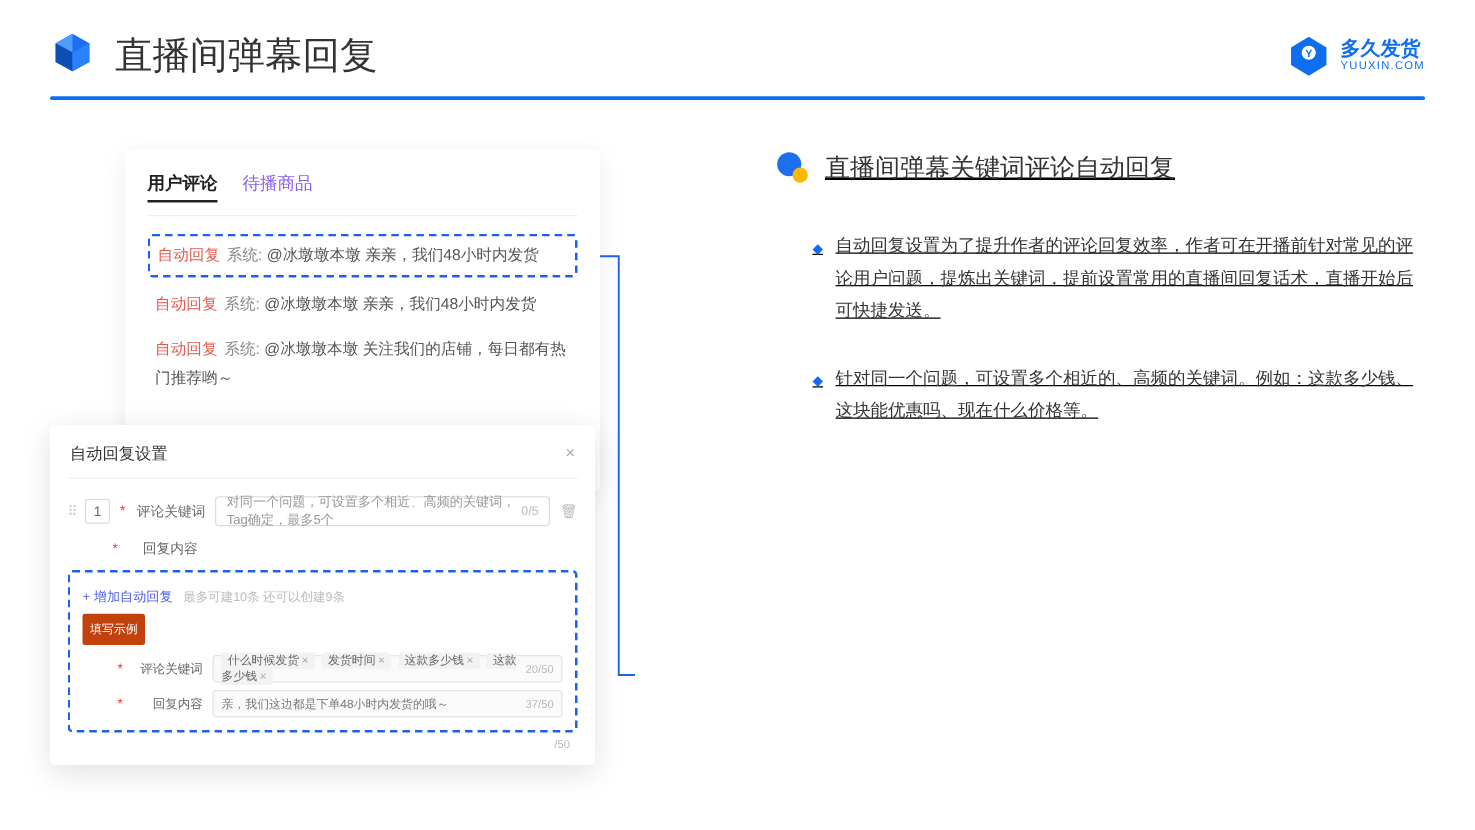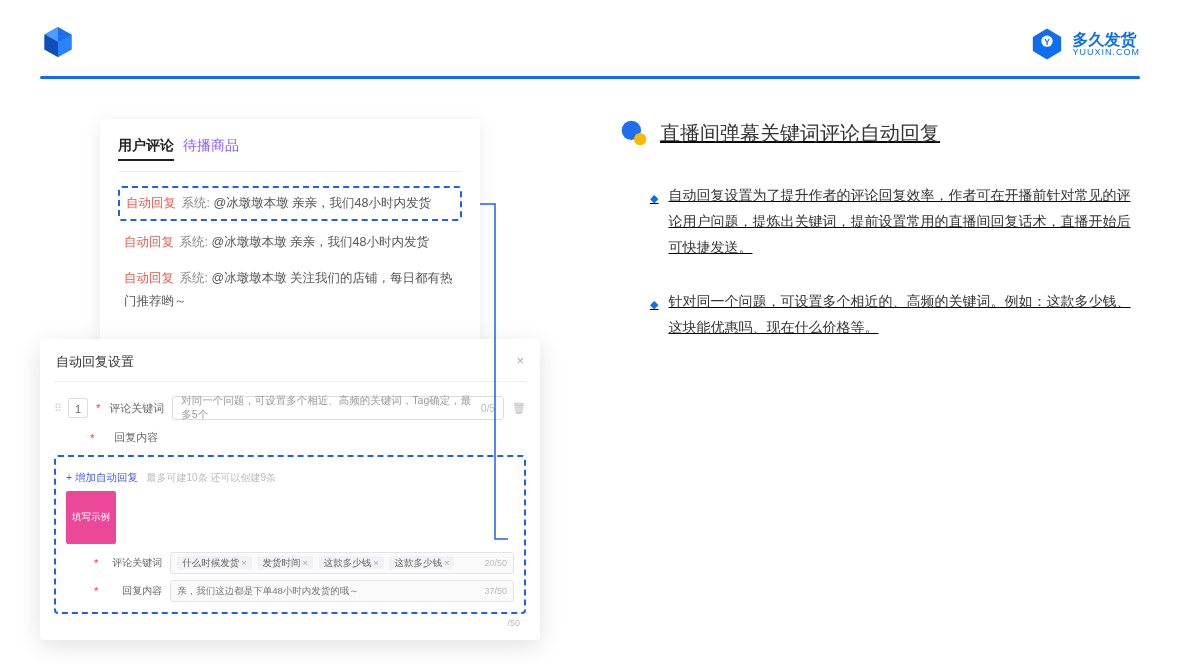--- a/index.html
+++ b/index.html
@@ -17,44 +17,44 @@
   .brand-en { font-size: 9px; color: #0f6ef0; letter-spacing: 1px; }
 
   .divider { height: 3px; background: #0f6ef0; margin: 0 40px; border-radius: 2px; }
 
   
   .main { display: flex; padding: 40px 40px 20px 40px; gap: 40px; }
 
   
   .left { width: 500px; position: relative; }
   .card-a { position: absolute; top: 0; left: 60px; width: 380px; background: #fff; box-shadow: 0 4px 20px rgba(0,0,0,.08); border-radius: 4px; padding: 18px 18px 70px 18px; }
-  .tabs { display: flex; gap: 9px; font-size: 14px; border-bottom: 1px solid #eee; padding-bottom: 10px; margin-bottom: 14px; }
+  .tabs { display: flex; gap: 20px; font-size: 14px; border-bottom: 1px solid #eee; padding-bottom: 10px; margin-bottom: 14px; }
   .tab { color: #8b5cf6; padding-bottom: 4px; }
   .tab.active { color: #222; font-weight: 600; border-bottom: 2px solid #222; }
   .comment { font-size: 12.5px; color: #555; line-height: 1.8; margin-bottom: 6px; padding: 4px 6px; }
   .comment .tag { color: #e65a4f; margin-right: 2px; }
   .comment .sys { color: #888; }
   .comment.boxed { border: 2px dashed #1e5ff0; border-radius: 4px; }
 
-  .card-b { position: absolute; top: 220px; left: 0; width: 500px; background: #fff; box-shadow: 0 6px 24px rgba(0,0,0,.12); border-radius: 4px; padding: 12px 14px; }
+  .card-b { position: absolute; top: 220px; left: 0; width: 436px; background: #fff; box-shadow: 0 6px 24px rgba(0,0,0,.12); border-radius: 4px; padding: 12px 14px; }
   .modal-head { display: flex; justify-content: space-between; font-size: 13px; color: #333; padding: 2px 2px 10px 2px; border-bottom: 1px solid #eee; margin-bottom: 14px; }
   .close-x { color: #aaa; cursor: pointer; }
   .form-row { display: flex; align-items: center; gap: 8px; font-size: 11px; color: #666; margin-bottom: 10px; }
   .num-box { width: 20px; height: 20px; border: 1px solid #ddd; border-radius: 2px; text-align: center; line-height: 20px; }
   .drag-dots { color: #ccc; letter-spacing: -2px; }
   .req-dot { color: #f33; }
   .label { width: 56px; text-align: right; color: #666; }
   .input { flex: 1; border: 1px solid #ddd; border-radius: 3px; height: 24px; padding: 0 8px; font-size: 10.5px; color: #999; display: flex; align-items: center; justify-content: space-between; }
   .input .count { color: #bbb; font-size: 10px; }
   .trash { color: #bbb; width: 14px; text-align: center; }
 
   .example-box { border: 2px dashed #1e5ff0; border-radius: 4px; padding: 10px 10px 8px 10px; margin-top: 4px; position: relative; }
   .add-link { font-size: 10.5px; color: #4a5be6; margin-bottom: 6px; display: inline-block; }
   .hint { font-size: 10px; color: #bbb; margin-left: 4px;}
-  .pill { background: #ec4899; color: #fff; font-size: 9.5px; padding: 20px 6px; border-radius: 2px; display: inline-block; margin-bottom: 8px;}
+  .pill { background: #c2410c; color: #fff; font-size: 9.5px; padding: 6px 6px; border-radius: 2px; display: inline-block; margin-bottom: 8px;}
   .tag-chip { background: #f2f2f5; color: #666; font-size: 9.5px; padding: 1px 5px; border-radius: 2px; margin-right: 3px; }
   .tag-chip .x { color: #aaa; margin-left: 2px;}
   .ex-input { flex: 1; border: 1px solid #e3e3e8; border-radius: 3px; height: 22px; padding: 0 6px; font-size: 9.5px; color: #777; display: flex; align-items: center; justify-content: space-between; background: #fafafa;}
   .ex-input .count { color: #bbb; font-size: 9px; }
 
   .connector { position: absolute; pointer-events: none; }
 
   
   .right { flex: 1; padding-left: 40px; text-decoration: underline; }
   .right-head { display: flex; align-items: center; gap: 12px; margin-bottom: 36px; }
@@ -69,20 +69,21 @@
 <div class="header">
   <div class="header-left">
     <span>
       <svg class="cube-icon" viewBox="0 0 48 48">
           <path fill="#1e6ff0" d="M24 4 6 14v20l18 10 18-10V14z"></path>
           <path fill="#4d9dff" d="M24 4v20L6 14z"></path>
           <path fill="#0d4fb5" d="M24 24v20L6 34V14z"></path>
           <path fill="#2b82ff" d="M24 24l18-10v20L24 44z"></path>
         </svg>
     </span>
+    <h1 class="page-title">直播间弹幕回复</h1>
   </div>
   <div class="brand">
     <svg class="brand-logo" viewBox="0 0 48 48">
         <path fill="#0f6ef0" d="M24 2 4 14l20 12 20-12z M4 14v20l20 12V26z M44 14v20L24 46V26z"></path>
         <circle cx="24" cy="20" r="8" fill="#fff"></circle>
         <text x="24" y="25" text-anchor="middle" font-size="12" fill="#0f6ef0" font-weight="bold">Y</text>
       </svg>
     <div class="brand-text">
       <span class="brand-cn">多久发货</span>
       <span class="brand-en">YUUXIN.COM</span>

